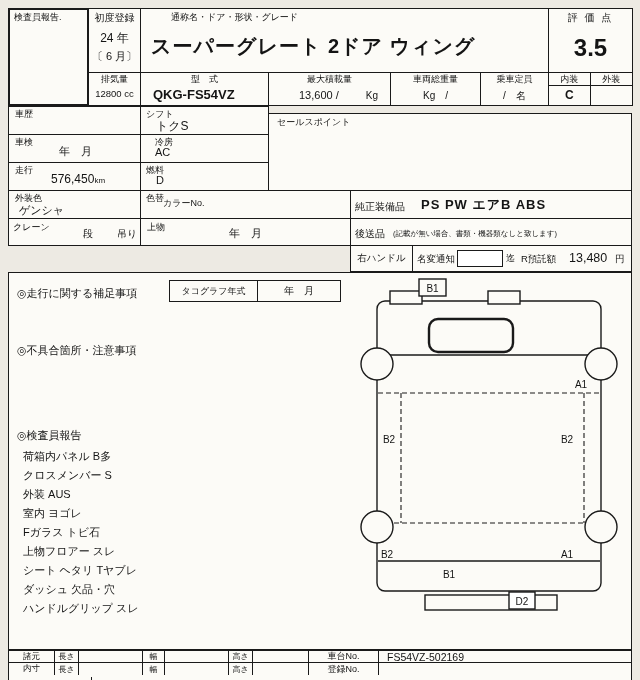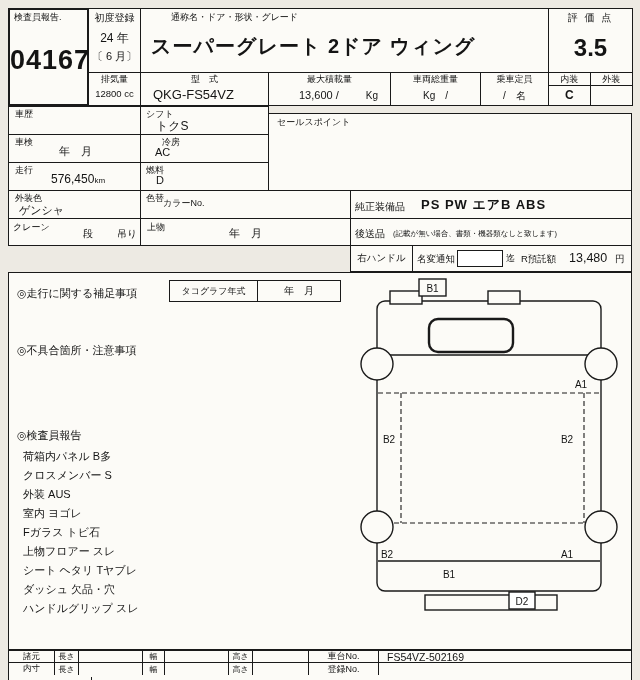--- a/index.html
+++ b/index.html
@@ -17,21 +17,20 @@
   .fc.last{border-right:none}
   svg text{font-family:"Liberation Sans","DejaVu Sans",sans-serif}
 </style>
 </head>
 <body>
 
 <div id="sheet">
 
   <div class="box b2" style="left:8px;top:8px;width:81px;height:98px">
     <div class="lbl" style="left:4px;top:3px">検査員報告.</div>
-    <div class="val ctr" style="top:36px;font-size:27px;font-weight:bold;letter-spacing:1px">04167</div>
   </div>
 
   <div class="box" style="left:88px;top:8px;width:53px;height:65px">
     <div class="lbl ctr" style="top:3px;font-size:10px">初度登録</div>
     <div class="val ctr" style="top:23px;font-size:12px">24 年</div>
     <div class="val ctr" style="top:41px;font-size:11px">〔 6 月〕</div>
   </div>
 
   <div class="box" style="left:140px;top:8px;width:409px;height:65px">
     <div class="lbl" style="left:30px;top:4px">通称名・ドア・形状・グレード</div>
@@ -43,21 +42,21 @@
     <div class="val ctr" style="top:26px;font-size:24px;font-weight:bold">3.5</div>
   </div>
 
   <div class="box" style="left:88px;top:72px;width:53px;height:34px">
     <div class="lbl ctr" style="top:2px">排気量</div>
     <div class="val ctr" style="top:16px;font-size:9.5px">12800 cc</div>
   </div>
 
   <div class="box" style="left:140px;top:72px;width:129px;height:34px">
     <div class="lbl ctr" style="top:2px">型　式</div>
-    <div class="val" style="left:12px;top:15px;font-size:13px;font-weight:normal">QKG-FS54VZ</div>
+    <div class="val" style="left:12px;top:15px;font-size:13px;font-weight:bold">QKG-FS54VZ</div>
   </div>
 
   <div class="box" style="left:268px;top:72px;width:123px;height:34px">
     <div class="lbl ctr" style="top:2px">最大積載量</div>
     <div class="val" style="left:30px;top:16px;font-size:11px">13,600 /</div>
     <div class="val" style="right:12px;top:17px;font-size:10px">Kg</div>
   </div>
 
   <div class="box" style="left:390px;top:72px;width:91px;height:34px">
     <div class="lbl ctr" style="top:2px">車両総重量</div>
@@ -89,21 +88,21 @@
   <div class="box" style="left:140px;top:106px;width:129px;height:29px">
     <div class="lbl" style="left:5px;top:3px">シフト</div>
     <div class="val" style="left:15px;top:13px;font-size:12px">トクS</div>
   </div>
 
   <div class="box" style="left:8px;top:134px;width:133px;height:29px">
     <div class="lbl" style="left:6px;top:3px">車検</div>
     <div class="val" style="left:50px;top:10px;font-size:11px">年　月</div>
   </div>
   <div class="box" style="left:140px;top:134px;width:129px;height:29px">
-    <div class="lbl" style="left:21px;top:3px">冷房</div>
+    <div class="lbl" style="left:14px;top:3px">冷房</div>
     <div class="val" style="left:14px;top:11px;font-size:11px">AC</div>
   </div>
 
   <div class="box" style="left:8px;top:162px;width:133px;height:29px">
     <div class="lbl" style="left:6px;top:3px">走行</div>
     <div class="val" style="left:42px;top:10px;font-size:12px"><span>576,450</span><span style="font-size:8px">km</span></div>
   </div>
   <div class="box" style="left:140px;top:162px;width:129px;height:29px">
     <div class="lbl" style="left:5px;top:3px">燃料</div>
     <div class="val" style="left:15px;top:11px;font-size:11px">D</div>

